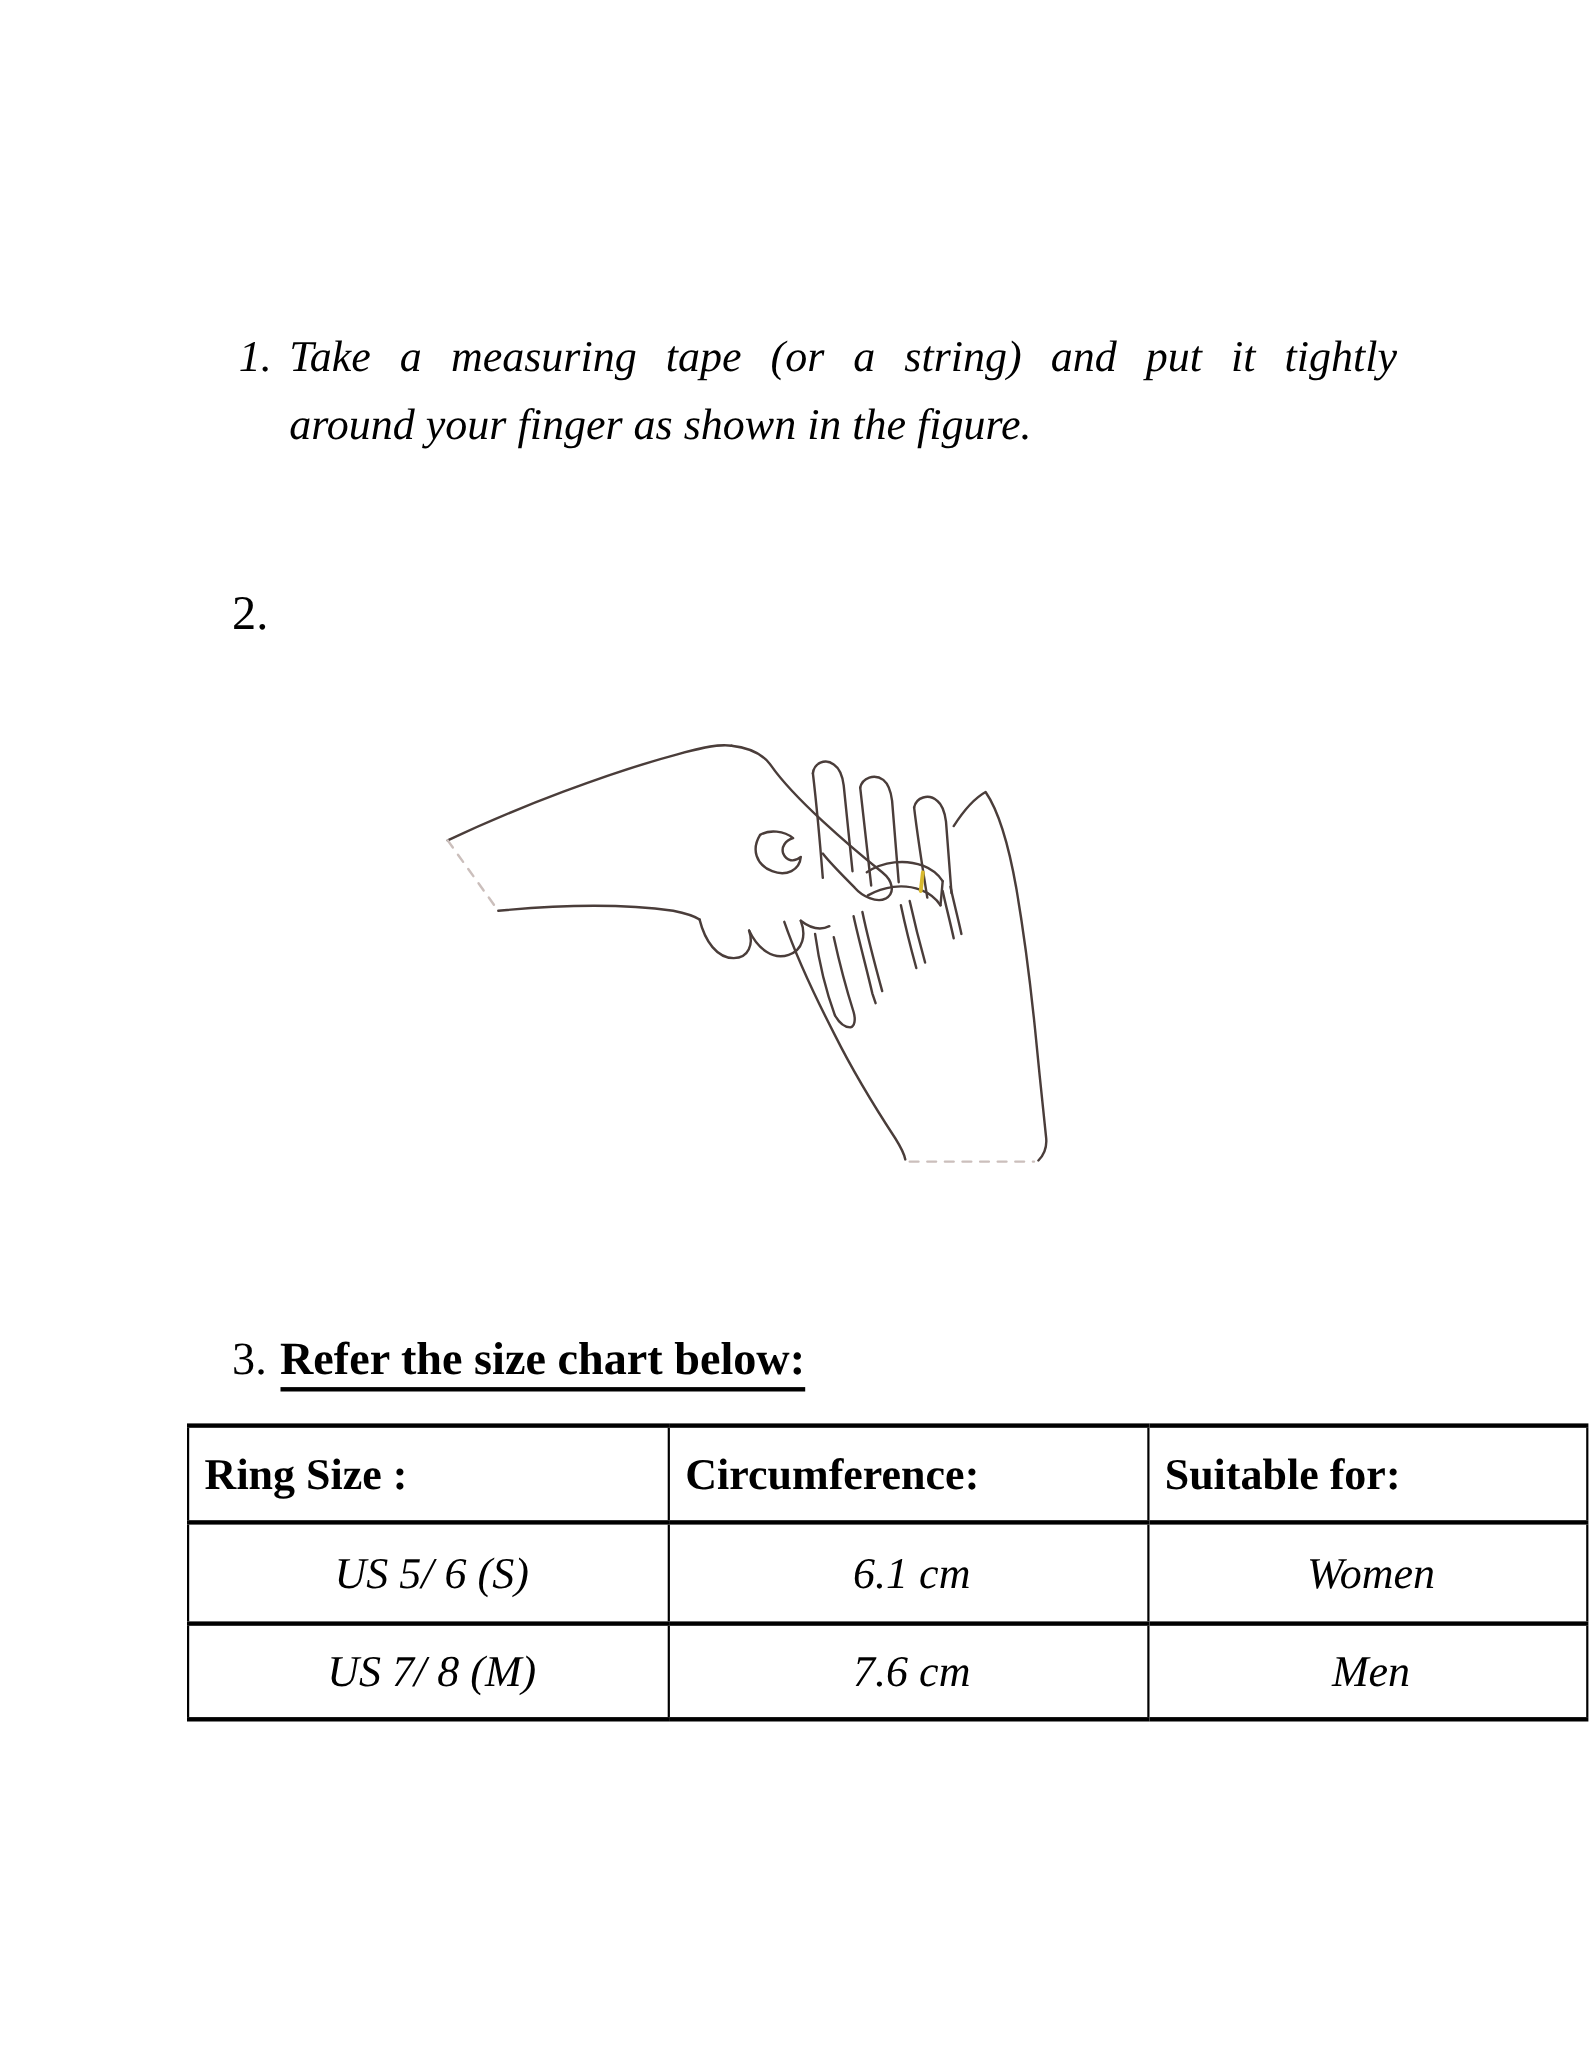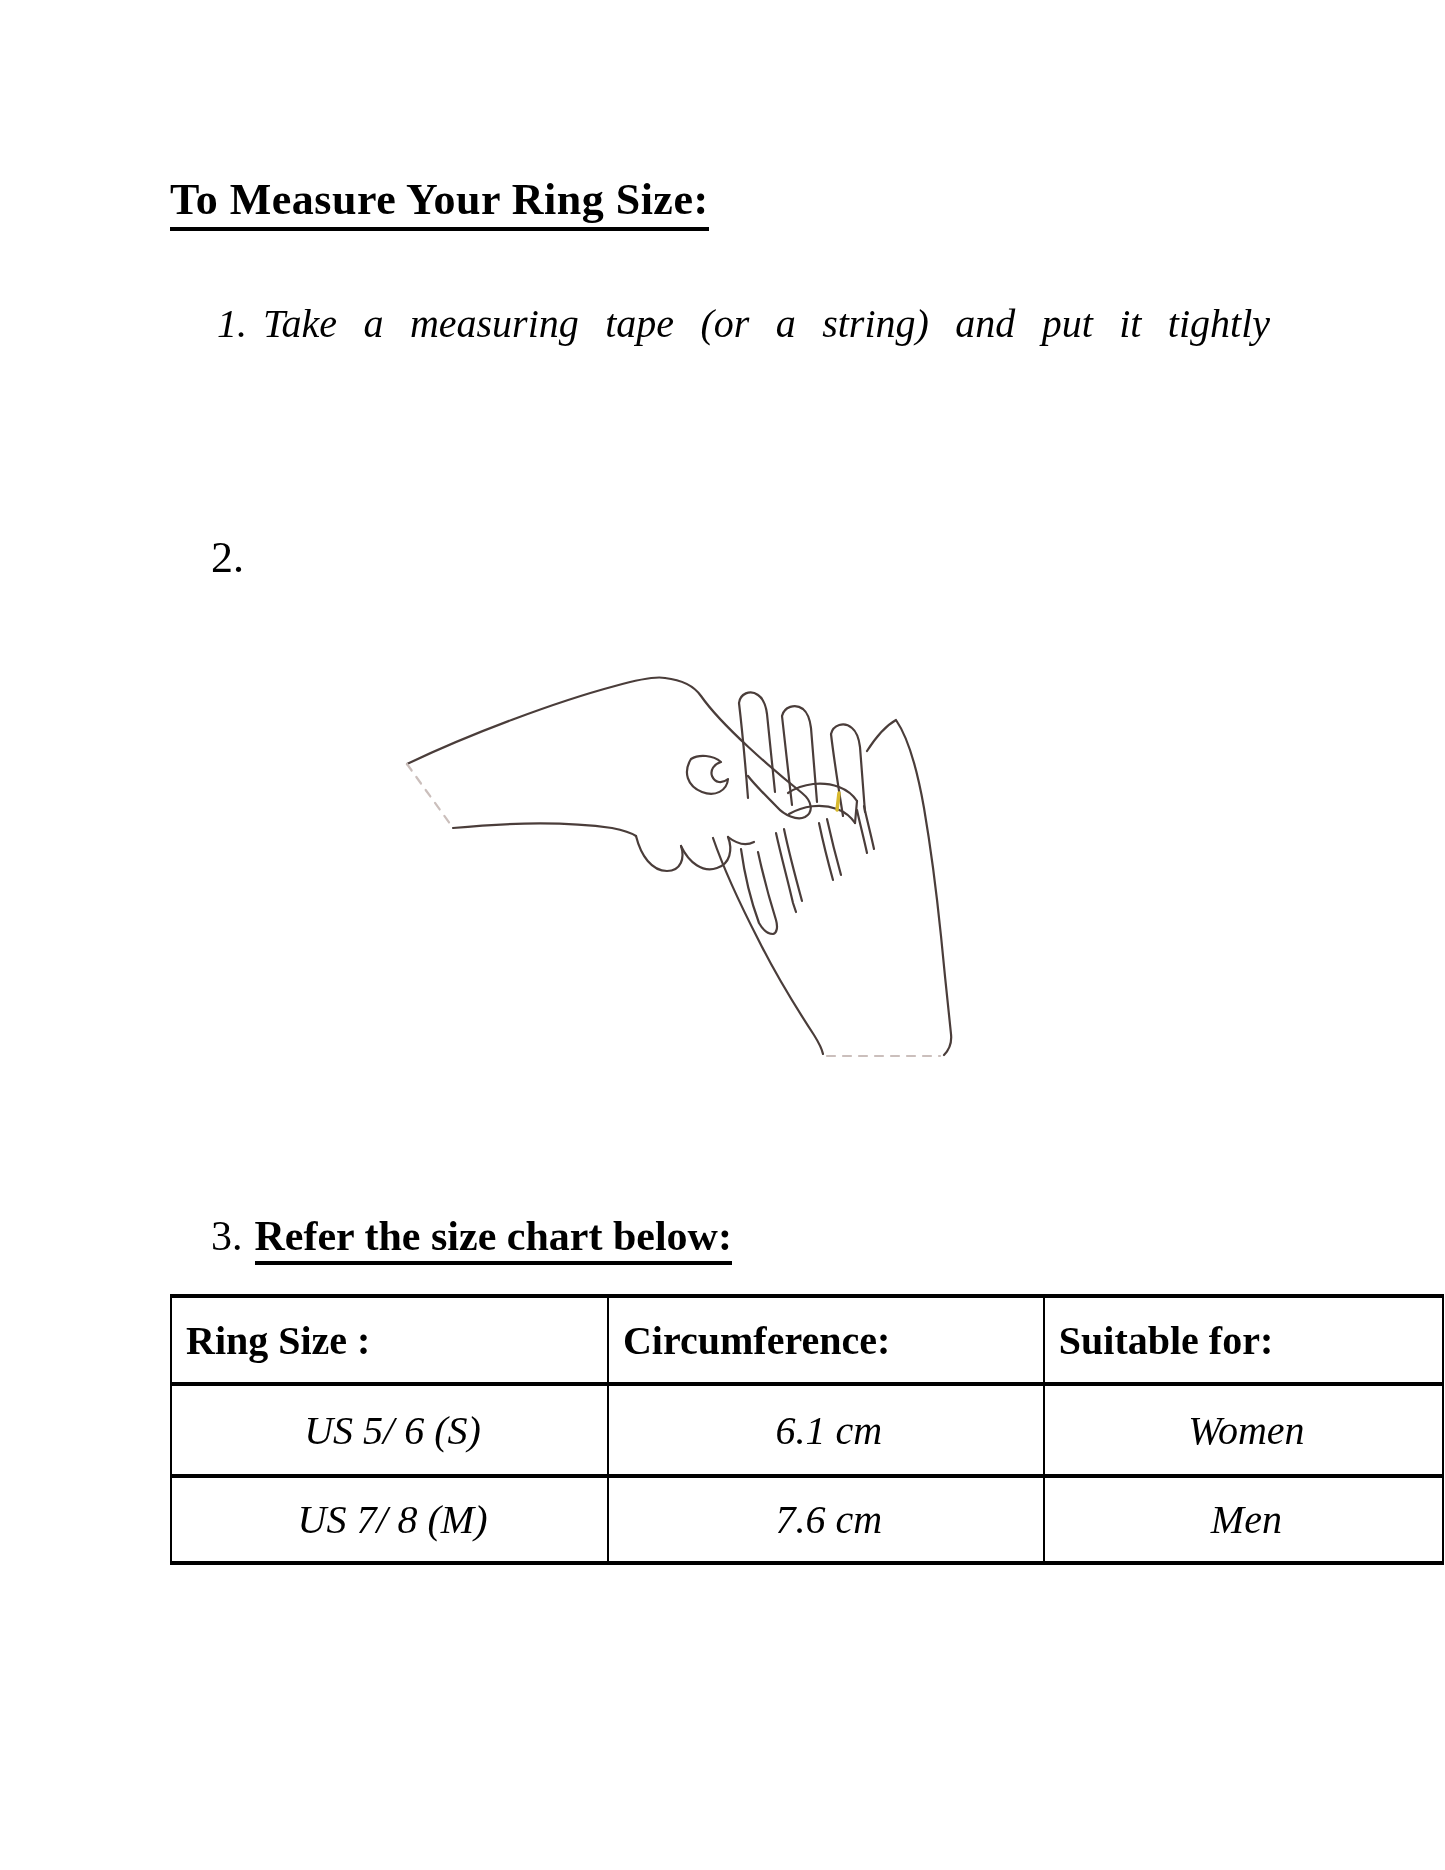--- a/index.html
+++ b/index.html
@@ -91,26 +91,26 @@
   .size-table tr.r1 td{height:88px;}
   .size-table tr.r2 td{height:83px;margin-left:45px;}
   .size-table tr.r3 td{height:84px;}
   .size-table tr.body td{font-style:italic;text-align:center;}
 </style>
 </head>
 <body>
 
 <div class="page">
 
-  <div class="doc-title">To Measure Your Ring Size:</div>
 
   <div class="step1">
     <div class="num">1.</div>
     <div class="text">
       <div class="line1">Take a measuring tape (or a string) and put it tightly</div>
+      <div class="line2">around your finger as shown in the figure.</div>
     </div>
   </div>
 
   <div class="step2">2.</div>
 
   <div class="figure">
     <svg width="620" height="510" viewBox="0 0 620 510" xmlns="http://www.w3.org/2000/svg">
       <g fill="none" stroke="#4a3d3a" stroke-width="2.2" stroke-linecap="round" stroke-linejoin="round">
 
         <path d="M57,199 C120,169 205,137 265,121 C290,114 305,111 315,113"></path>

